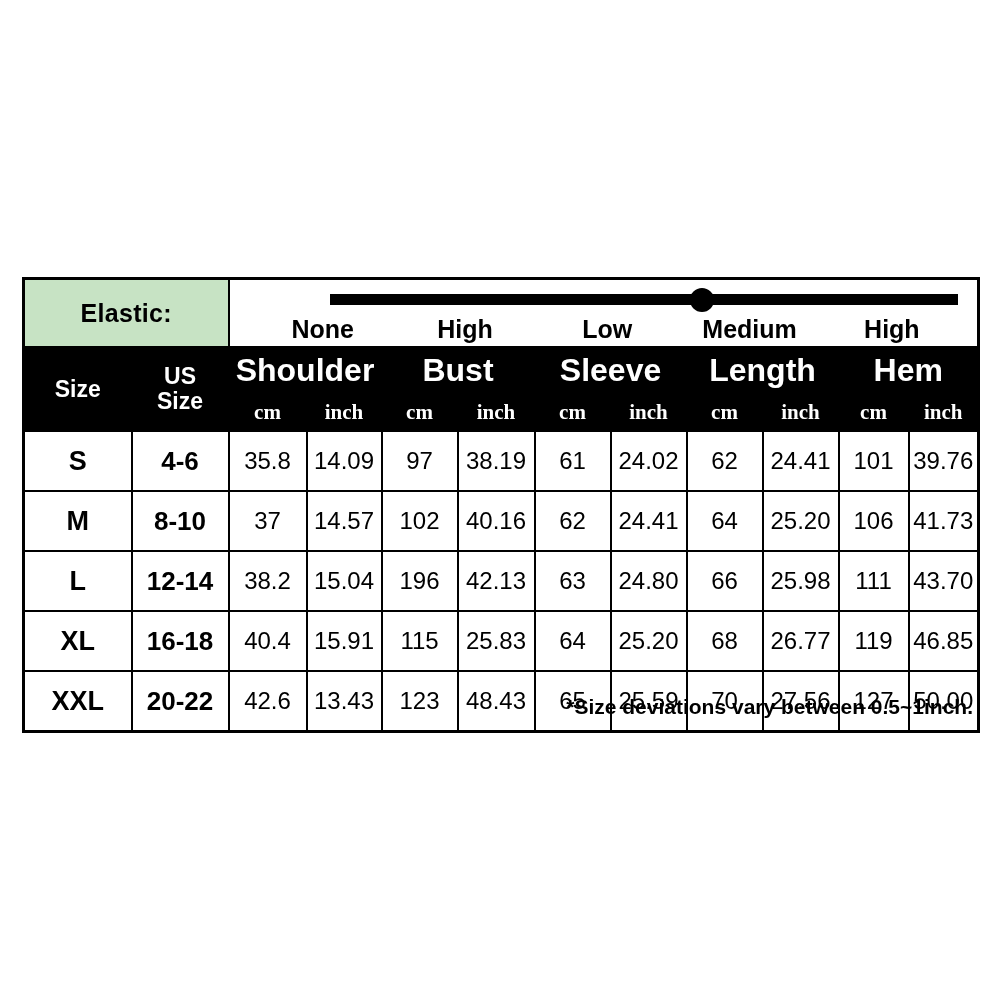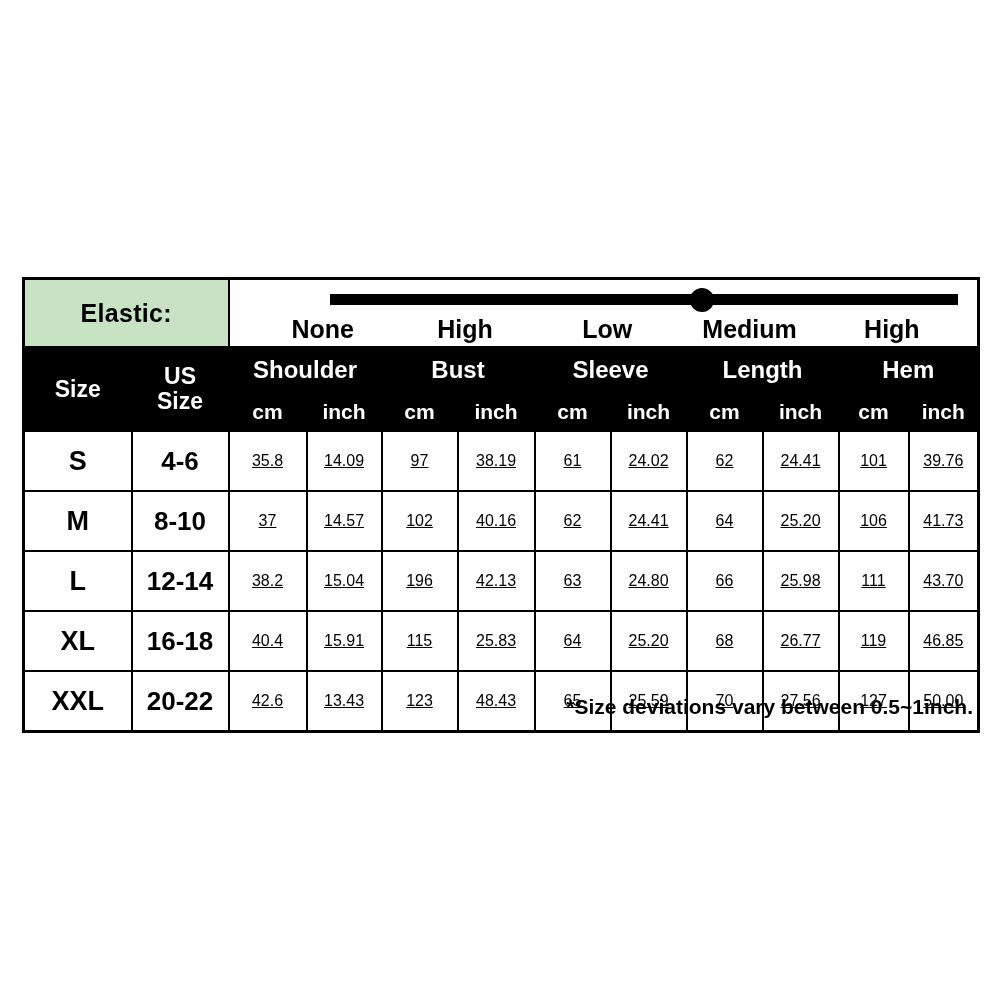--- a/index.html
+++ b/index.html
@@ -94,48 +94,48 @@
     text-align: center;
   }
 
   
   .hdr-black {
     background: #000 !important;
     color: #fff !important;
     font-weight: bold;
   }
   .hdr-group {
-    font-size: 24px;
+    font-size: 32px;
     height: 44px;
   }
   .hdr-unit {
     font-size: 21px;
     height: 36px;
+    font-family: Liberation Serif, serif;
   }
   .hdr-size {
     font-size: 23px;
   }
   .hdr-ussize {
     font-size: 23px;
     line-height: 1.07;
   }
 
   
   td.cell-size {
     font-size: 27px;
     font-weight: bold;
     height: 58px;
   }
   td.cell-us {
     font-size: 26px;
     font-weight: bold;
   }
   td.cell-val {
-    font-size: 16px;
-    text-decoration: underline;
+    font-size: 24px;
   }
 
   .note {
     position: absolute;
     right: 0;
     top: 418px;
     width: 955px;
     text-align: right;
     font-size: 21px;
     font-weight: bold;

